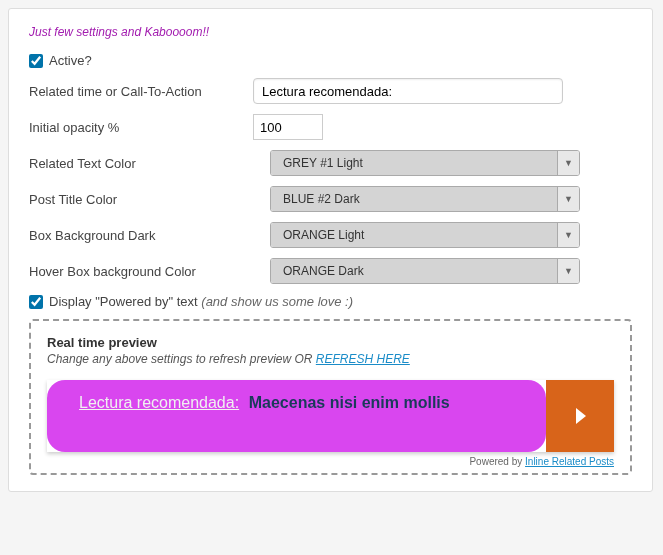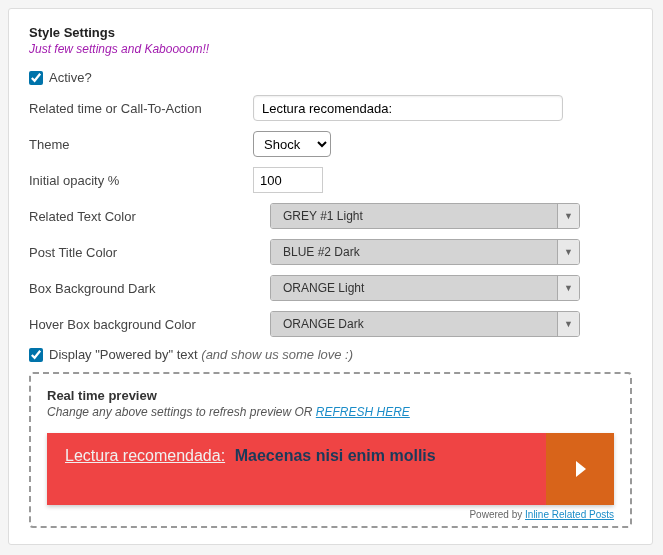--- a/index.html
+++ b/index.html
@@ -17,51 +17,44 @@
 .select-small { width: 78px; height: 26px; padding: 2px 6px; border: 1px solid #999; border-radius: 4px; font-size: 13px; background: #fff; }
 .input-num { width: 70px; height: 26px; padding: 2px 6px; border: 1px solid #ccc; border-radius: 0; font-size: 13px; background: #fff; }
 .color-select { display: flex; width: 310px; height: 26px; border: 1px solid #aaa; border-radius: 3px; overflow: hidden; margin-left: 17px; }
 .color-select-text { flex: 1; background: #d4d4d4; padding: 4px 12px; font-size: 12px; color: #333; display: flex; align-items: center; }
 .color-select-arrow { width: 22px; background: #e8e8e8; border-left: 1px solid #aaa; display: flex; align-items: center; justify-content: center; color: #666; font-size: 9px; }
 .preview-box { border: 2px dashed #999; border-radius: 4px; padding: 14px 16px 6px; margin-top: 8px; position: relative; }
 .preview-title { font-weight: bold; font-size: 13px; margin-bottom: 2px; }
 .preview-sub { font-style: italic; color: #555; font-size: 12px; margin-bottom: 14px; }
 .preview-sub a { color: #1a8cc8; font-style: italic; text-decoration: underline; }
 .irp-box { display: flex; width: 100%; box-shadow: 0 2px 4px rgba(0,0,0,0.2); }
-.irp-main { flex: 1; background: #ef4444; padding: 14px 18px 40px; }
+.irp-main { flex: 1; background: #d946ef; padding: 14px 32px 40px; border-radius: 18px; }
 .irp-label { color: #f0f0f0; font-size: 16px; font-weight: normal; text-decoration: underline; margin-right: 6px; }
 .irp-title { color: #1a3a5a; font-size: 16px; font-weight: bold; }
 .irp-arrow { width: 68px; background: #d8641a; display: flex; align-items: center; justify-content: center; }
 .irp-arrow svg { width: 24px; height: 24px; fill: #fff; }
 .powered { text-align: right; font-size: 10px; color: #666; margin-top: 4px; }
 .powered a { color: #1a8cc8; text-decoration: underline; text-align: right; }
 </style>
 </head>
 <body>
 
 <div class="panel">
-  <div class="heading">Style Settings</div>
   <div class="subheading">Just few settings and Kaboooom!!</div>
 
   <div class="checkbox-row">
     <input type="checkbox" checked="" style="">
     <label>Active?</label>
   </div>
 
   <div class="field-row">
     <div class="field-label">Related time or Call-To-Action</div>
     <input type="text" class="input-text" value="Lectura recomendada:" style="">
   </div>
 
-  <div class="field-row">
-    <div class="field-label">Theme</div>
-    <select class="select-small">
-      <option>Shock</option>
-    </select>
-  </div>
 
   <div class="field-row">
     <div class="field-label">Initial opacity %</div>
     <input type="number" class="input-num" value="100" style="">
   </div>
 
   <div class="field-row">
     <div class="field-label">Related Text Color</div>
     <div class="color-select">
       <div class="color-select-text">GREY #1 Light</div>

